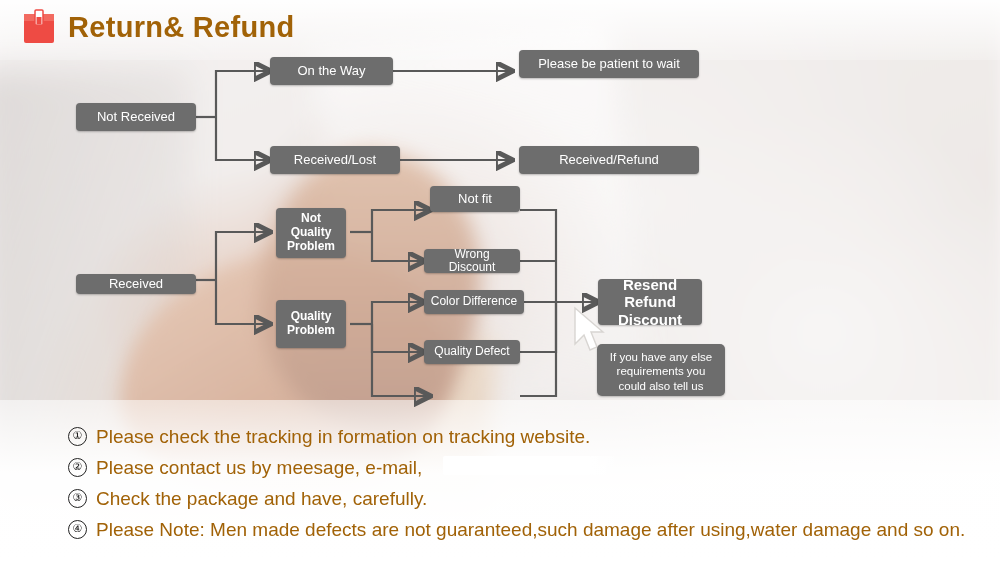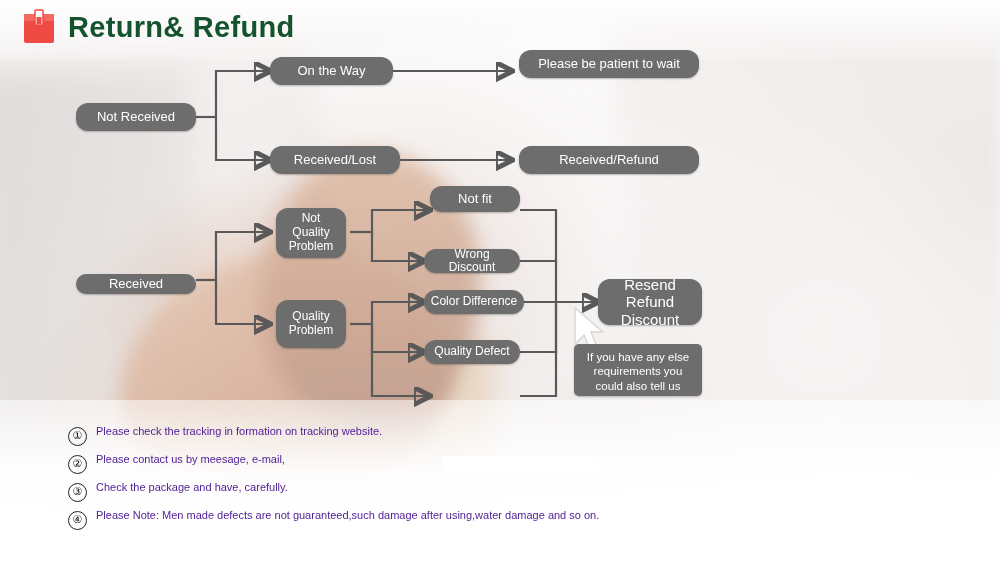--- a/index.html
+++ b/index.html
@@ -119,54 +119,55 @@
     gap: 12px;
   }
   .box-icon {
     position: relative;
     width: 34px;
     height: 38px;
   }
   .title {
     font-size: 29px;
     font-weight: bold;
-    color: #14532d;
+    color: #a16207;
     letter-spacing: 0.3px;
     white-space: nowrap;
   }
 
   
   .node {
     position: absolute;
     background: #6d6d6d;
     color: #ffffff;
-    border-radius: 12px;
+    border-radius: 4px;
     display: flex;
     align-items: center;
     justify-content: center;
     text-align: center;
     font-size: 13px;
     line-height: 1.12;
     padding: 3px 6px;
     box-sizing: border-box;
     box-shadow: 0 1px 2px rgba(0,0,0,0.25);
   }
   .node.small { font-size: 12px; }
-  .node.multiline { line-height: 1.15; }
+  .node.multiline { line-height: 1.15; font-weight: bold; }
   .note {
     position: absolute;
     background: #6d6d6d;
     color: #ffffff;
     border-radius: 5px;
     font-size: 11.5px;
     line-height: 1.25;
     padding: 6px 7px;
     box-sizing: border-box;
     text-align: center;
     box-shadow: 0 1px 2px rgba(0,0,0,0.25);
+    margin-left: 23px;
   }
 
   svg.connectors {
     position: absolute;
     left: 0;
     top: 0;
     width: 1000px;
     height: 563px;
     overflow: visible;
   }
@@ -196,22 +197,22 @@
     height: 17px;
     border: 1.2px solid #222;
     border-radius: 50%;
     font-size: 11px;
     line-height: 15px;
     text-align: center;
     color: #111;
     margin-top: 3px;
   }
   .note-text {
-    font-size: 11px;
-    color: #4c1d95;
+    font-size: 19px;
+    color: #a16207;
     line-height: 1.32;
     font-weight: 500;
   }
   .redacted {
     position: absolute;
     left: 443px;
     top: 456px;
     width: 148px;
     height: 19px;
     background: #ffffff;

